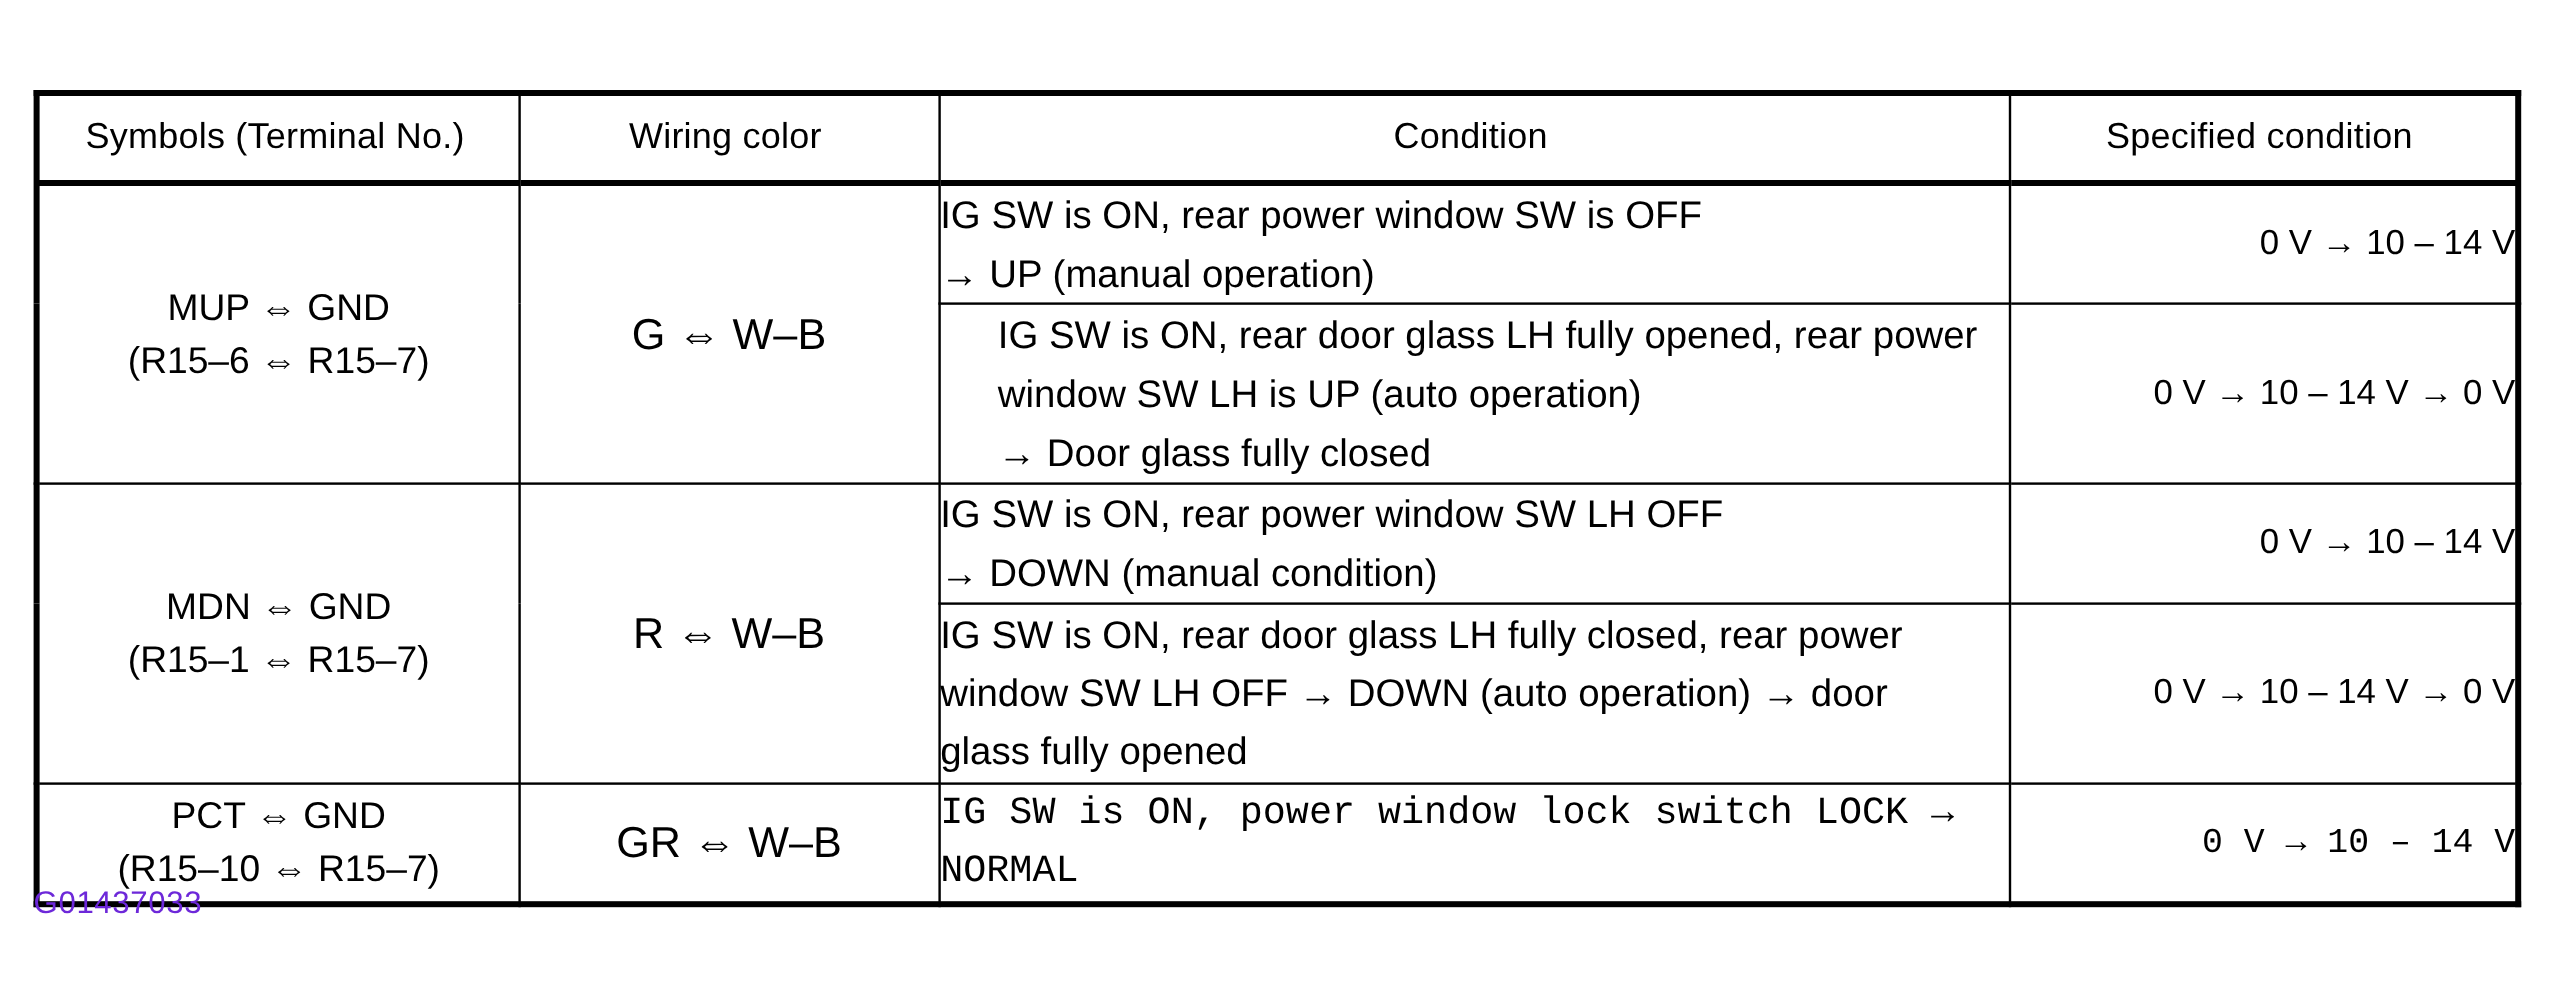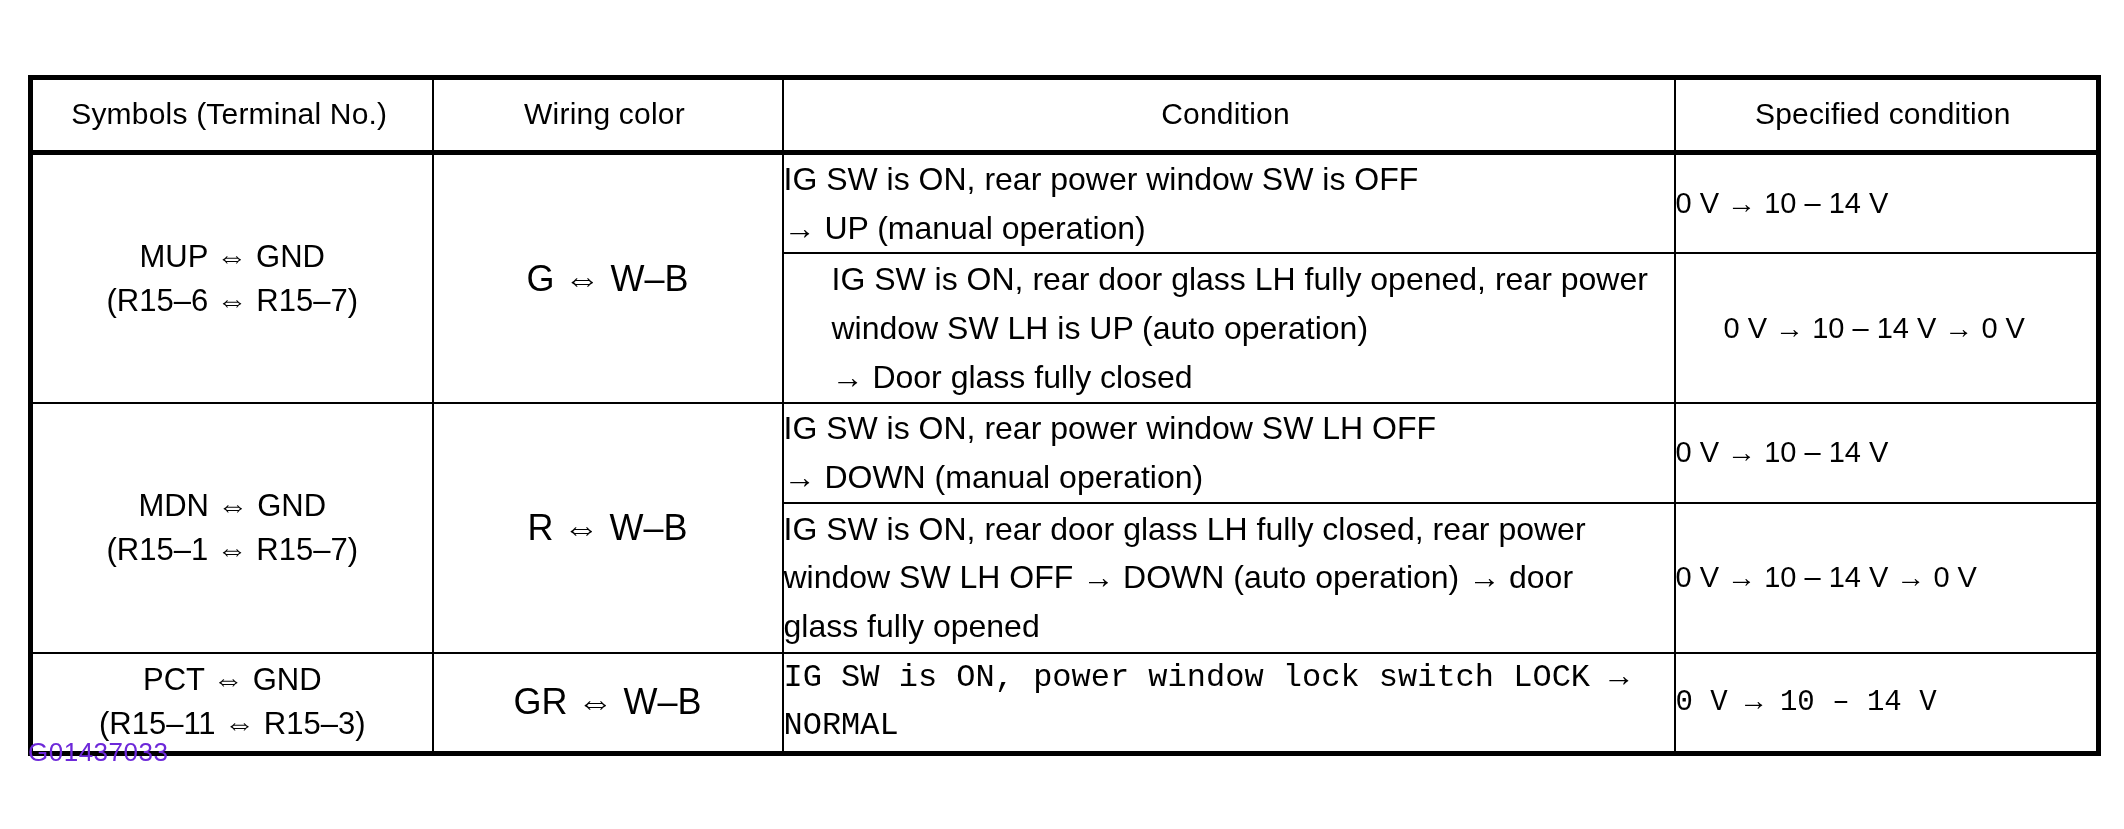--- a/index.html
+++ b/index.html
@@ -98,21 +98,21 @@
 
   td.cond-cell {
     text-align: left;
     font-size: 32px;
     line-height: 1.52;
     padding: 10px 12px 10px 14px;
   }
   td.cond-cell .cond-line { display: block; }
 
   td.spec-cell {
-    text-align: left;
+    text-align: right;
     font-size: 29px;
     padding: 10px 12px 10px 14px;
     white-space: nowrap;
   }
 
   
   tr.r1 td.cond-cell, tr.r1 td.spec-cell { height: 96px; }
   tr.r2 td.cond-cell, tr.r2 td.spec-cell { height: 148px; padding-left: 48px; }
   tr.r3 td.cond-cell, tr.r3 td.spec-cell { height: 96px; }
   tr.r4 td.cond-cell, tr.r4 td.spec-cell { height: 148px; }
@@ -172,37 +172,37 @@
         </tr>
 
         <tr class="r3">
           <td class="sym-cell" rowspan="2">
             <span class="sym-line">MDN ⇔ GND</span>
             <span class="sym-line">(R15–1 ⇔ R15–7)</span>
           </td>
           <td class="wire-cell" rowspan="2">R ⇔ W–B</td>
           <td class="cond-cell">
             <span class="cond-line">IG SW is ON, rear power window SW LH OFF</span>
-            <span class="cond-line">→ DOWN (manual operation)</span>
+            <span class="cond-line">→ DOWN (manual condition)</span>
           </td>
           <td class="spec-cell">0 V → 10 – 14 V</td>
         </tr>
         <tr class="r4 grp-end">
           <td class="cond-cell">
             <span class="cond-line">IG SW is ON, rear door glass LH fully closed, rear power</span>
             <span class="cond-line">window SW LH OFF → DOWN (auto operation) → door</span>
             <span class="cond-line">glass fully opened</span>
           </td>
           <td class="spec-cell">0 V → 10 – 14 V → 0 V</td>
         </tr>
 
         <tr class="r5">
           <td class="sym-cell">
             <span class="sym-line">PCT ⇔ GND</span>
-            <span class="sym-line">(R15–11 ⇔ R15–3)</span>
+            <span class="sym-line">(R15–10 ⇔ R15–7)</span>
           </td>
           <td class="wire-cell">GR ⇔ W–B</td>
           <td class="cond-cell">
             <span class="cond-line">IG SW is ON, power window lock switch LOCK → NORMAL</span>
           </td>
           <td class="spec-cell">0 V → 10 – 14 V</td>
         </tr>
 
       </tbody>
     </table>

